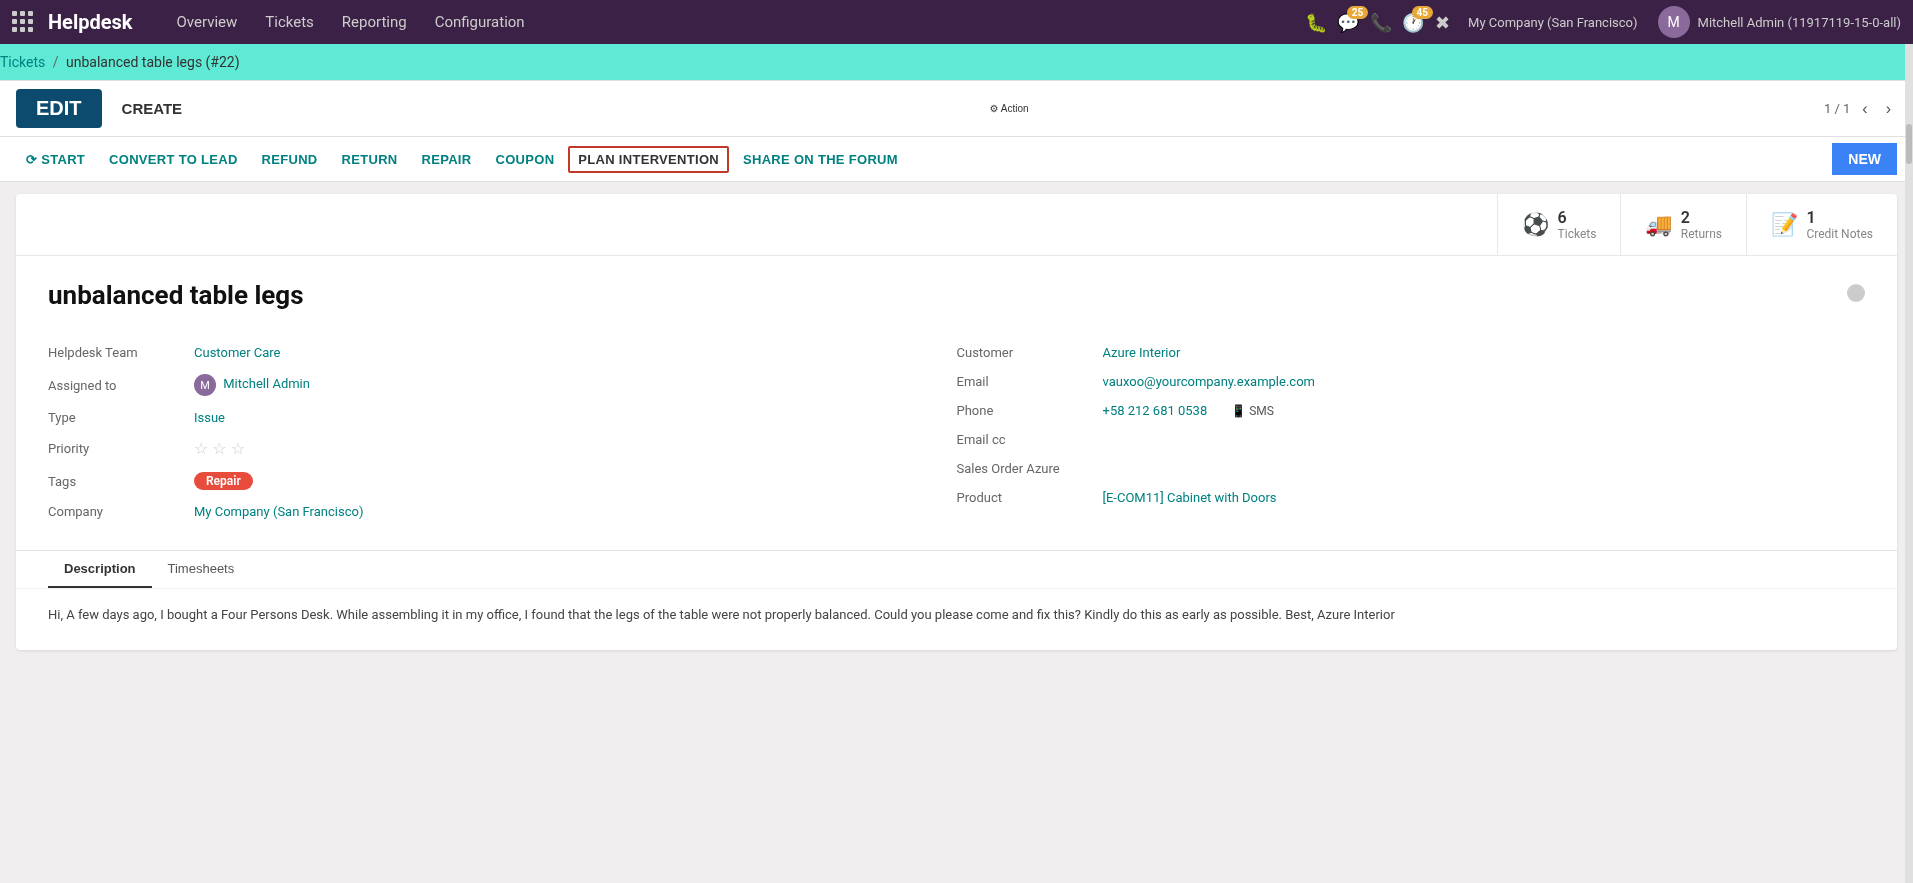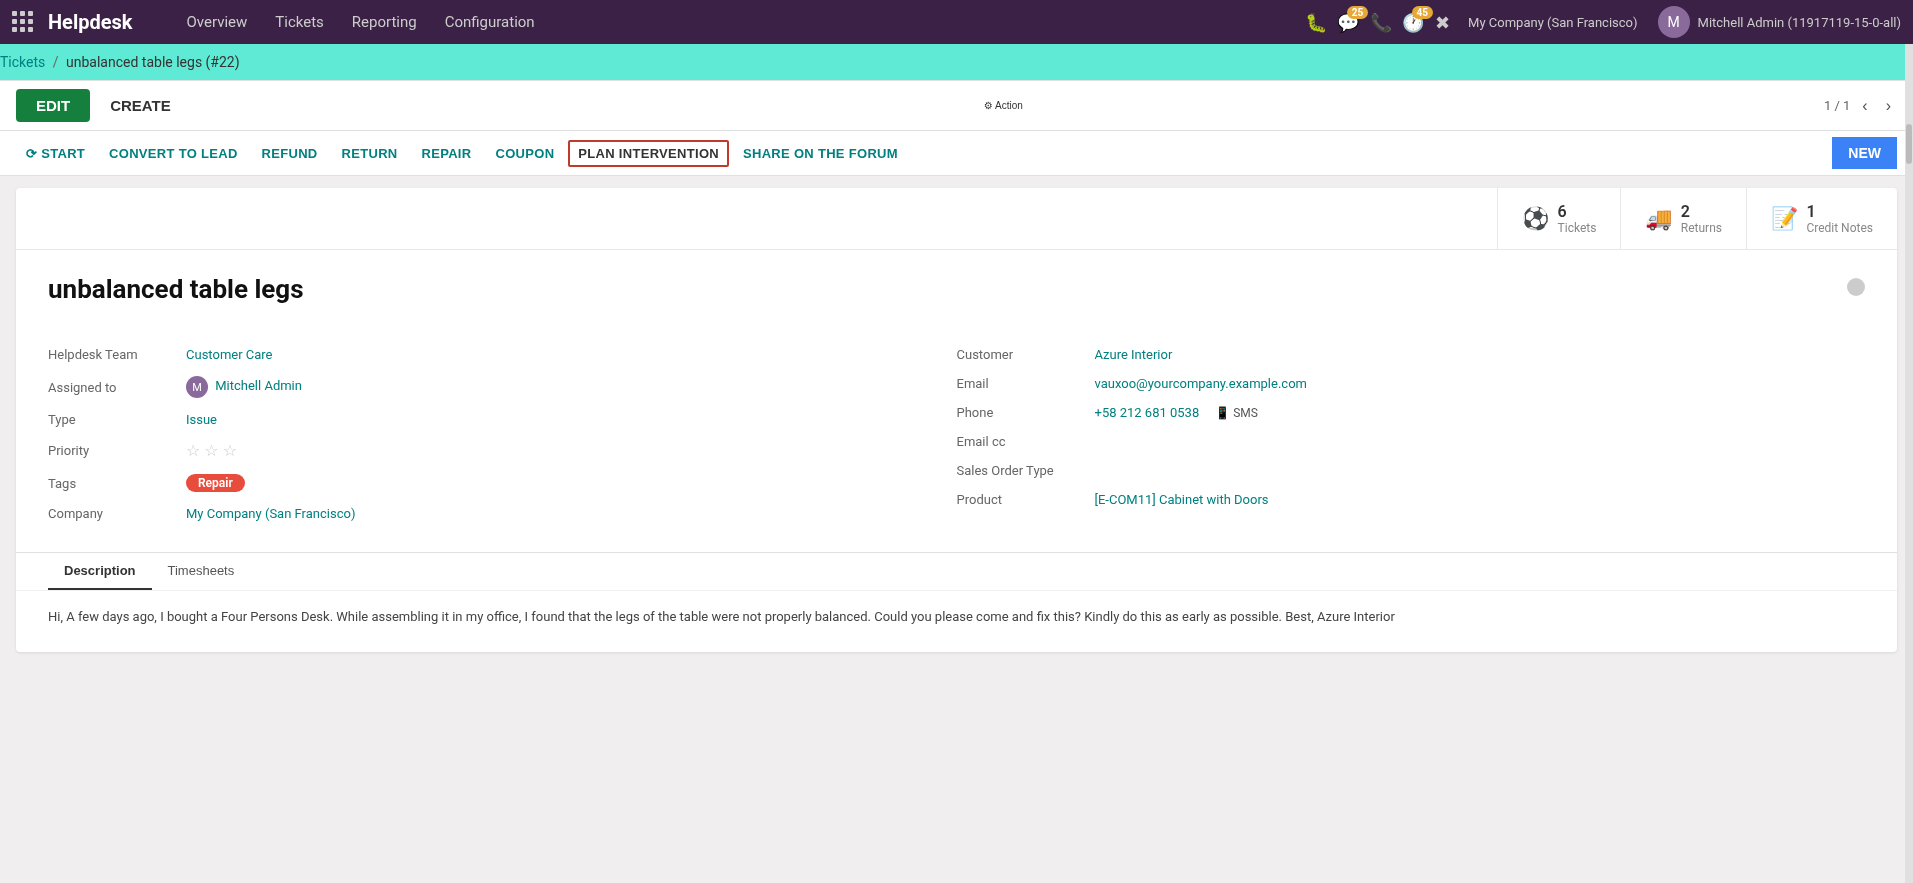--- a/index.html
+++ b/index.html
@@ -26,21 +26,21 @@
     .top-nav-apps span {
       width: 5px; height: 5px;
       background: #ccc;
       border-radius: 1px;
       display: block;
     }
     .top-nav-brand {
       font-size: 20px;
       font-weight: 700;
       color: #fff;
-      margin-right: 40px;
+      margin-right: 30px;
     }
     .top-nav-menu {
       display: flex;
       gap: 0;
       flex: 1;
     }
     .top-nav-menu a {
       color: #ccc;
       text-decoration: none;
       padding: 0 14px;
@@ -116,26 +116,26 @@
     
     .action-bar {
       background: #fff;
       display: flex;
       align-items: center;
       padding: 8px 16px;
       border-bottom: 1px solid #e0e0e0;
       gap: 8px;
     }
     .btn-edit {
-      background: #15803d;
+      background: #0c4a6e;
       color: #fff;
       border: none;
       padding: 8px 20px;
       border-radius: 4px;
-      font-size: 15px;
+      font-size: 20px;
       font-weight: 600;
       cursor: pointer;
     }
     .btn-create {
       background: none;
       border: none;
       color: #333;
       font-size: 15px;
       font-weight: 600;
       cursor: pointer;
@@ -248,32 +248,32 @@
     .stat-label { font-size: 12px; color: #888; }
 
     
     .record-body {
       padding: 24px 32px;
     }
     .record-title {
       font-size: 26px;
       font-weight: 700;
       color: #111;
-      margin-bottom: 36px;
+      margin-bottom: 28px;
     }
     .fields-grid {
       display: grid;
       grid-template-columns: 1fr 1fr;
       gap: 0;
     }
     .field-row {
       display: flex;
       align-items: center;
       padding: 7px 0;
-      gap: 8px;
+      gap: 16px;
     }
     .field-label {
       color: #666;
       font-size: 13px;
       min-width: 130px;
     }
     .field-value {
       color: #333;
       font-size: 13px;
     }
@@ -532,21 +532,21 @@
           <div class="field-row">
             <span class="field-label">Phone</span>
             <span class="field-value link">+58 212 681 0538</span>
             <span style="color:#555; font-size:12px; margin-left:8px; cursor:pointer;">📱 SMS</span>
           </div>
           <div class="field-row">
             <span class="field-label">Email cc</span>
             <span class="field-value"></span>
           </div>
           <div class="field-row">
-            <span class="field-label">Sales Order Type</span>
+            <span class="field-label">Sales Order Azure</span>
             <span class="field-value"></span>
           </div>
           <div class="field-row">
             <span class="field-label">Product</span>
             <span class="field-value link">[E-COM11] Cabinet with Doors</span>
           </div>
         </div>
       </div>
     </div>
 

